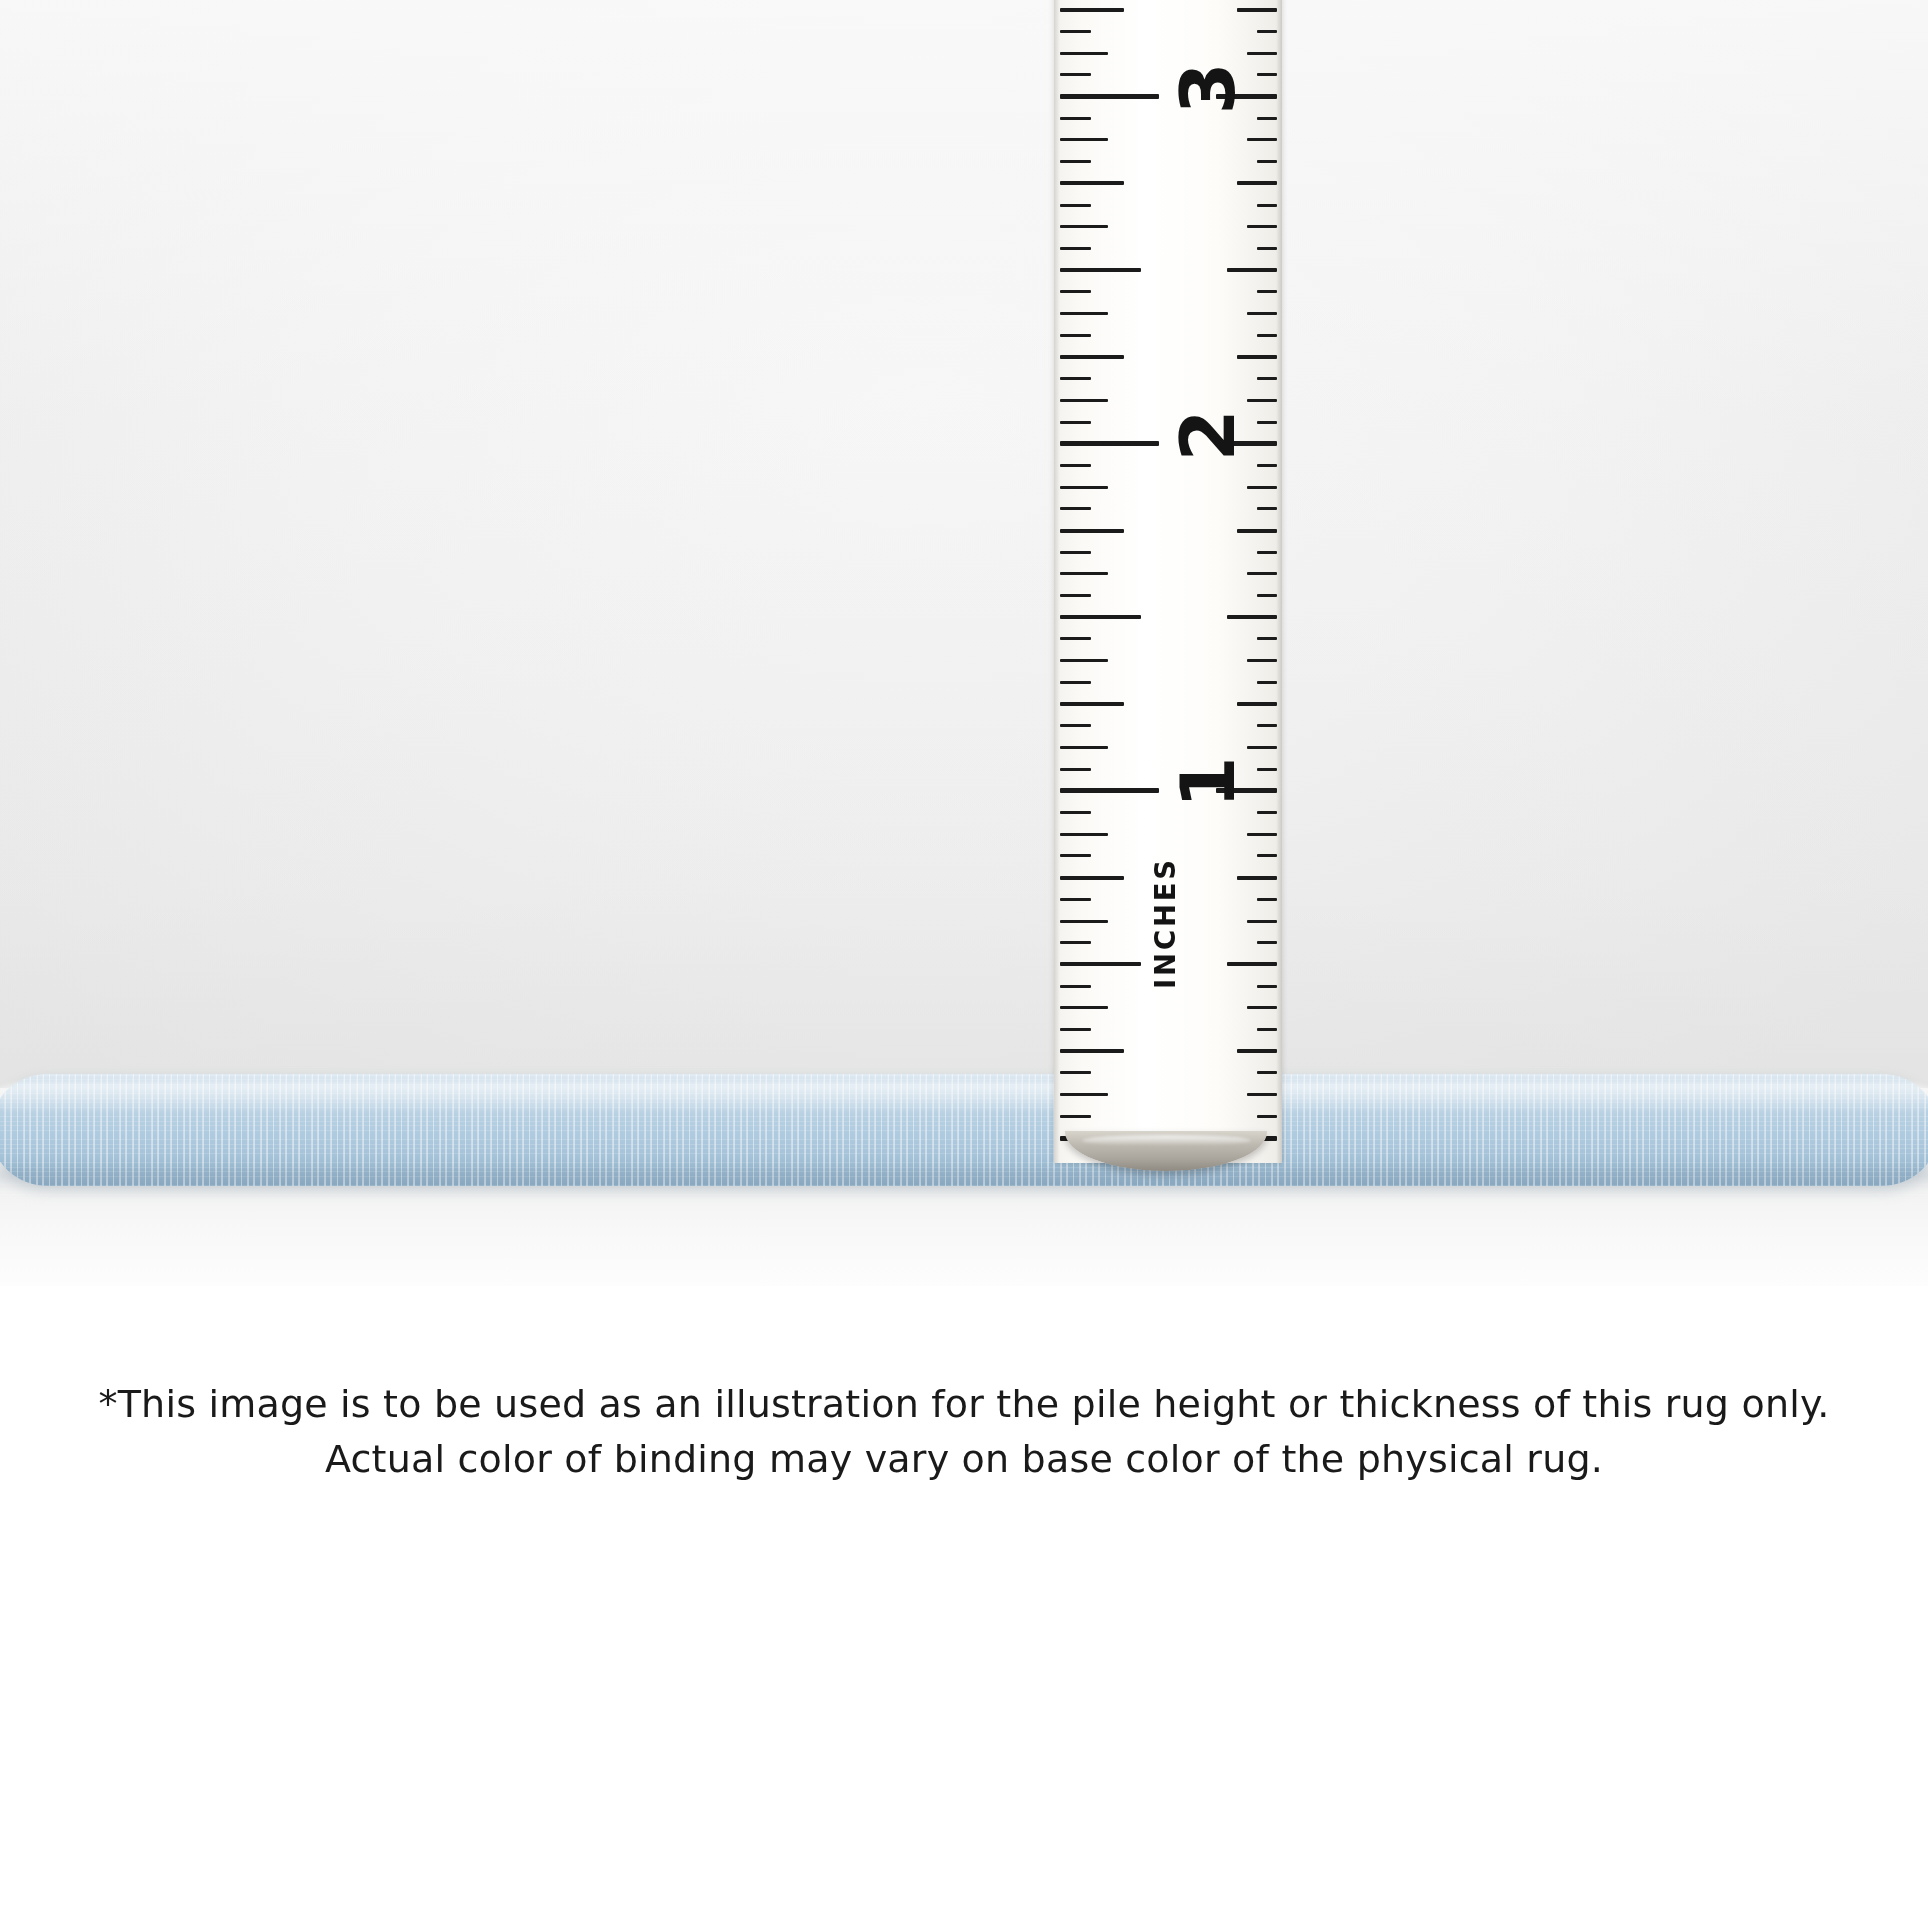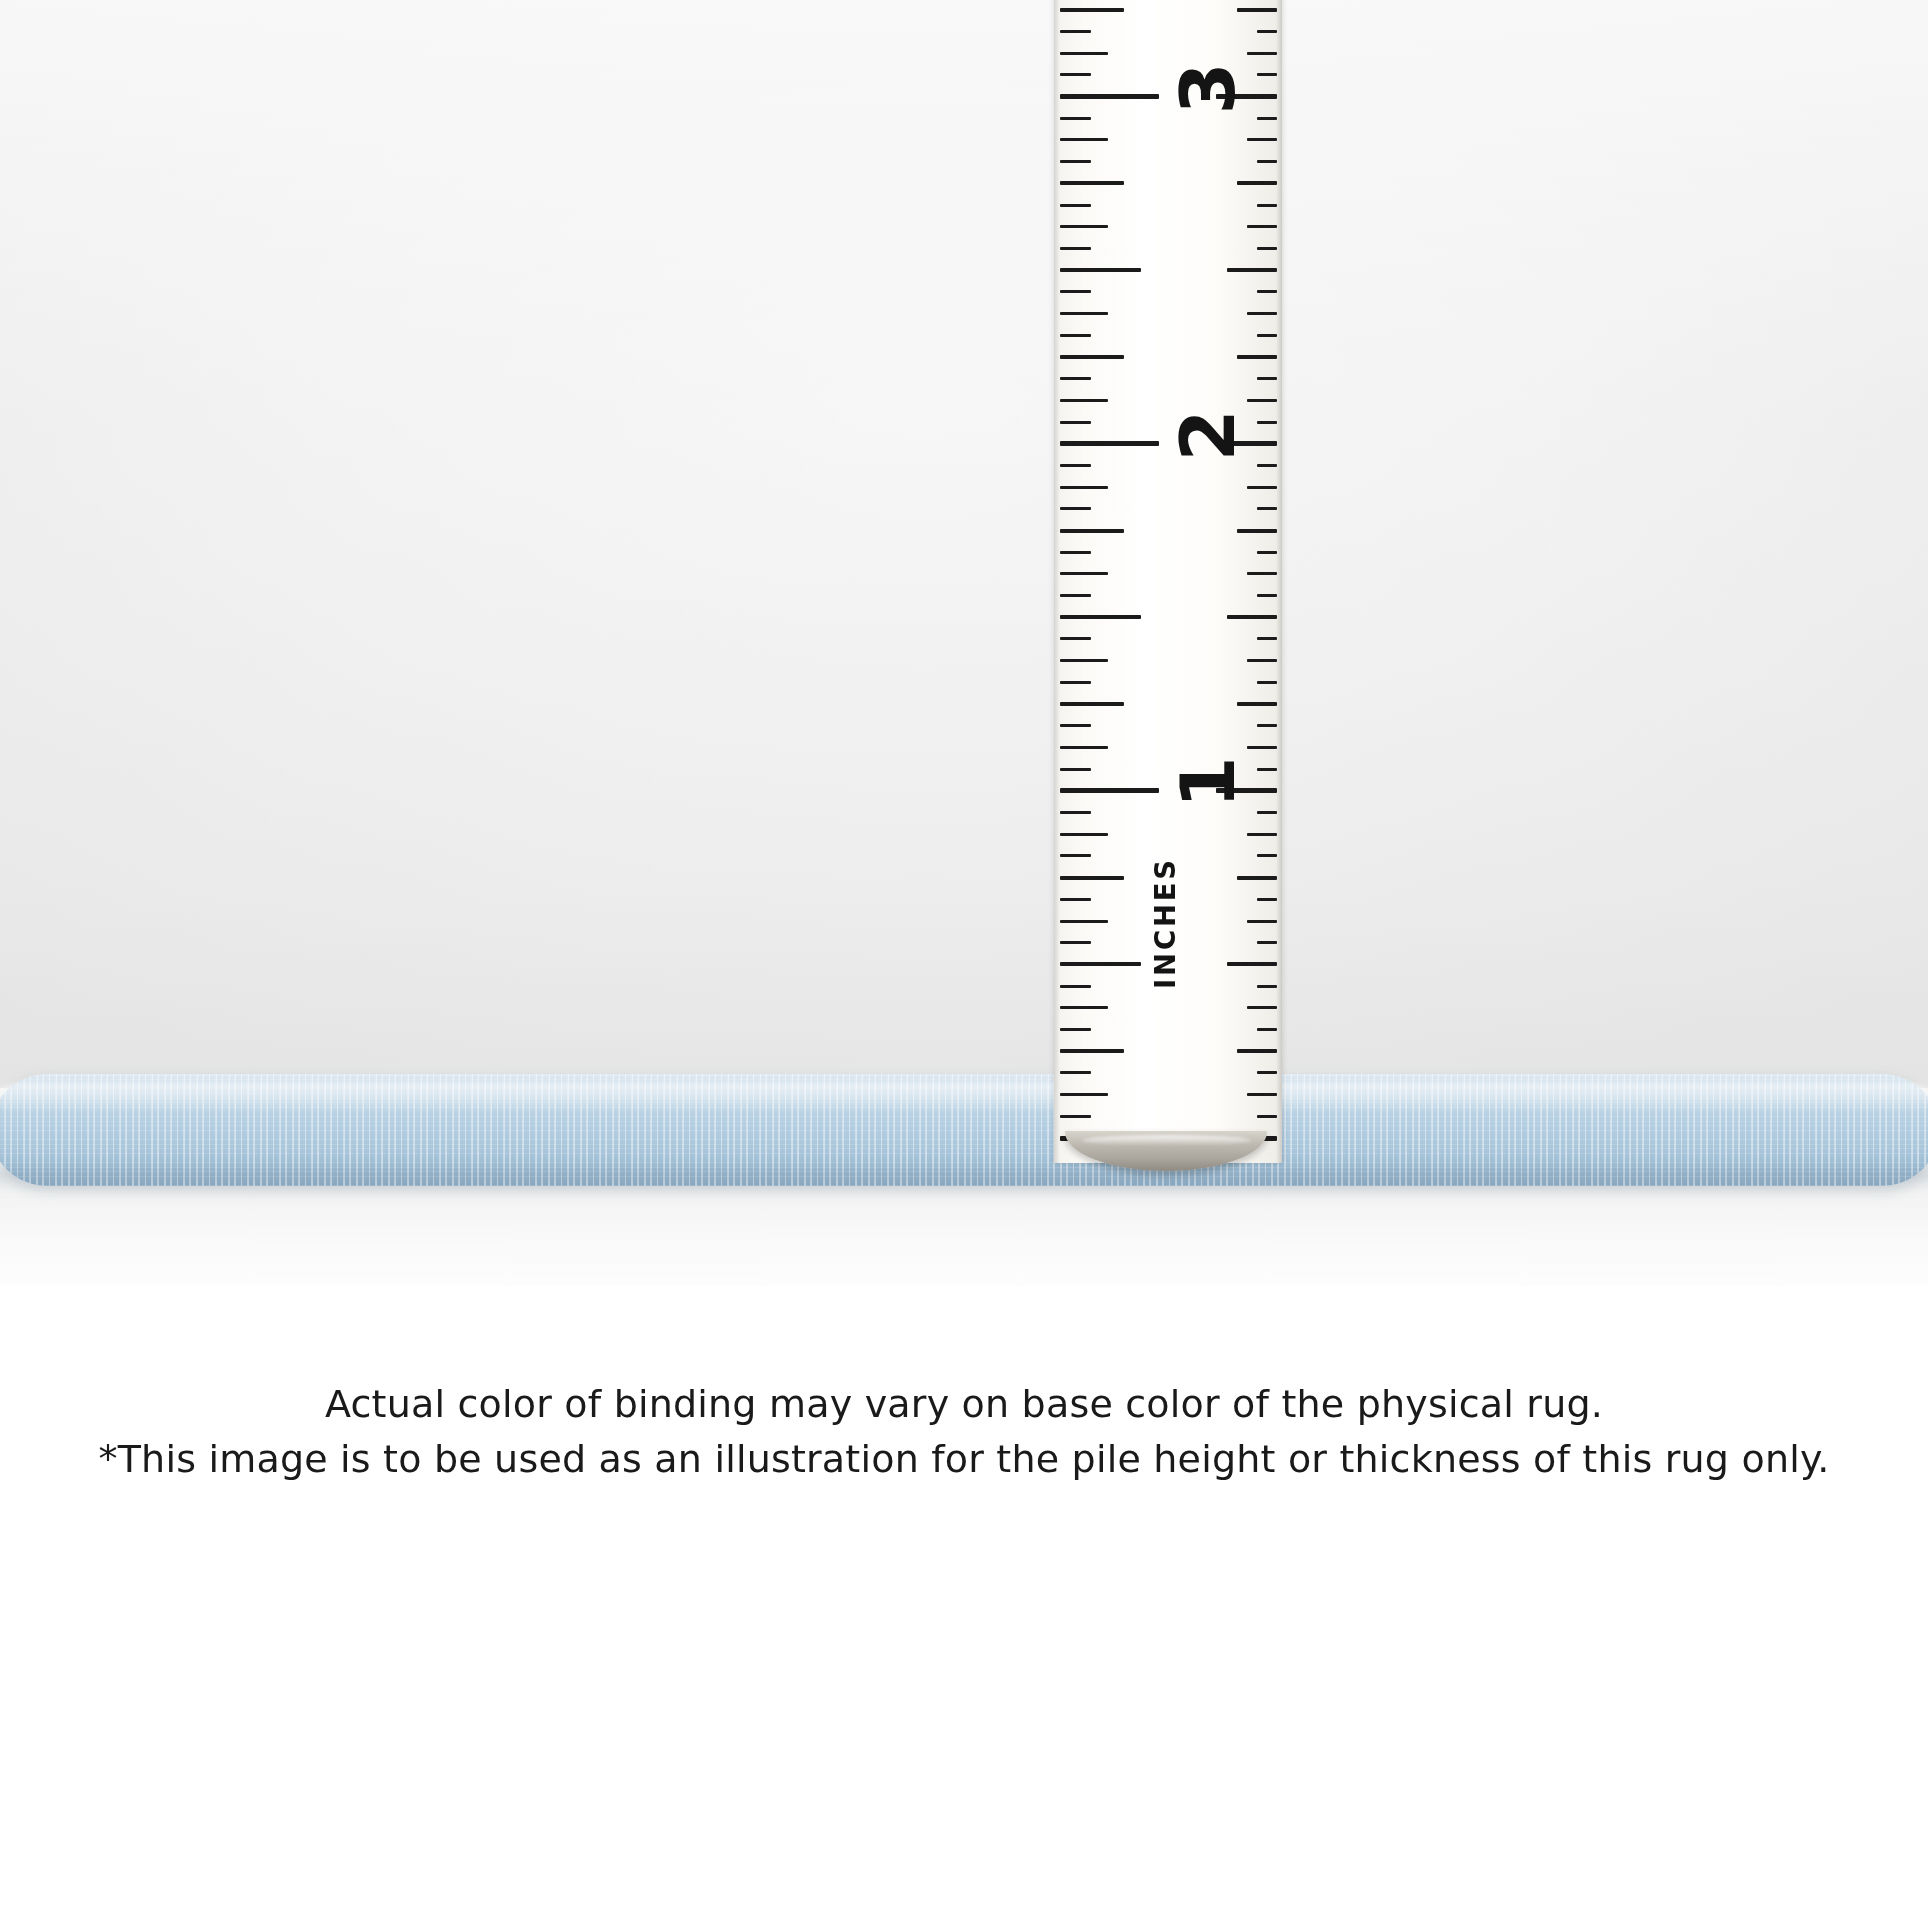--- a/index.html
+++ b/index.html
@@ -355,18 +355,18 @@
       <span class="ruler-inches-label" id="inches-label" style="left: 27.5px; top: 912px; width: 165px; text-align: center;">INCHES</span>
     </div>
 
     <div class="ruler-metal">
       <div class="ruler-metal-shine"></div>
     </div>
 
   </div>
 
   <div class="caption">
+    <span class="line">*This image is to be used as an illustration for the pile height or thickness of this rug only.</span>
     <span class="line">Actual color of binding may vary on base color of the physical rug.</span>
-    <span class="line">*This image is to be used as an illustration for the pile height or thickness of this rug only.</span>
   </div>
 
 </div>
 
 
 </body></html>

